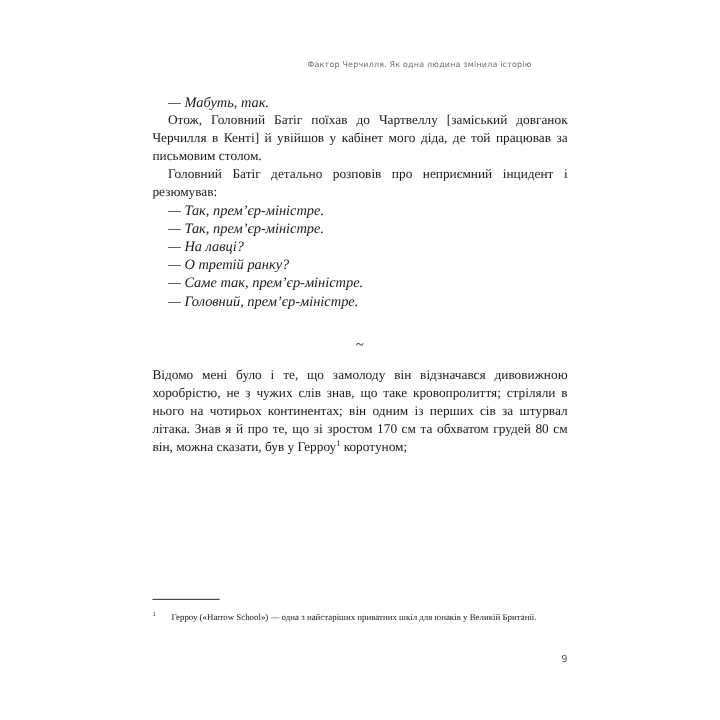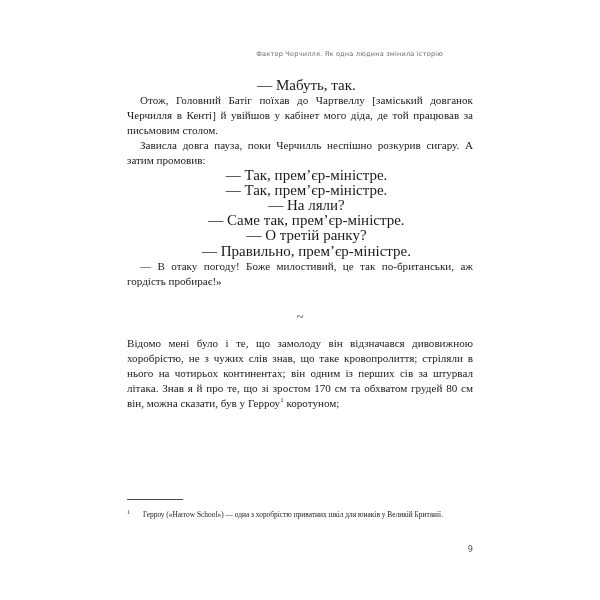--- a/index.html
+++ b/index.html
@@ -54,25 +54,26 @@
     hyphens: manual;
     -webkit-hyphens: manual;
   }
 
   p.body-par.no-indent {
     text-indent: 0;
   }
 
   p.dialogue {
     margin: 0;
-    font-size: 15px;
+    font-size: 12px;
     line-height: 15.05px;
-    text-align: center;
+    text-align: left;
     text-indent: 13px;
     white-space: nowrap;
+    font-style: italic;
   }
 
   
   .separator {
     margin: 0;
     text-align: center;
     font-size: 12px;
     line-height: 15.05px;
     color: #1a1a1a;
     padding-top: 14px;
@@ -138,36 +139,35 @@
 <body>
 
 <div class="page">
 
   <div class="running-head">Фактор Черчилля. Як одна людина змінила історію</div>
 
   <div class="content">
 
     <p class="dialogue">— Мабуть, так.</p>
     <p class="body-par">Отож, Головний Батіг поїхав до Чартвеллу [заміський довга­нок Черчилля в Кенті] й увійшов у кабінет мого діда, де той працював за письмовим столом.</p>
-    <p class="body-par">Зависла довга пауза, поки Черчилль неспішно розкурив си­гару. А затим промовив:</p>
+    <p class="body-par">Головний Батіг детально розповів про неприємний інцидент і резюмував:</p>
     <p class="dialogue">— Так, прем’єр-міністре.</p>
     <p class="dialogue">— Так, прем’єр-міністре.</p>
-    <p class="dialogue">— На ляли?</p>
+    <p class="dialogue">— На лавці?</p>
+    <p class="dialogue">— О третій ранку?</p>
     <p class="dialogue">— Саме так, прем’єр-міністре.</p>
-    <p class="dialogue">— О третій ранку?</p>
-    <p class="dialogue">— Правильно, прем’єр-міністре.</p>
-    <p class="body-par">— В отаку погоду! Боже милостивий, це так по-британськи, аж гордість пробирає!»</p>
+    <p class="dialogue">— Головний, прем’єр-міністре.</p>
 
     <div class="gap-before-sep"></div>
     <div class="separator">~</div>
 
     <p class="body-par no-indent"><span>Відомо мені було і те, що замолоду він відзначався дивовижною хоробрістю, не з чужих слів знав, що таке кровопролиття; стрі­ляли в нього на чотирьох континентах; він одним із перших сів за штурвал літака. Знав я й про те, що зі зростом 170 см та обхва­том грудей 80 см він, можна сказати, був у Герроу</span><sup class="fn-ref">1</sup><span> коротуном;</span></p>
 
   </div>
 
   <div class="footnote-block">
     <div class="footnote-rule"></div>
-    <p class="footnote"><span class="fn-marker">1</span><span>Герроу («Harrow School») — одна з хоробрістю приватних шкіл для юнаків у Ве­ликій Британії.</span></p>
+    <p class="footnote"><span class="fn-marker">1</span><span>Герроу («Harrow School») — одна з найстаріших приватних шкіл для юнаків у Ве­ликій Британії.</span></p>
   </div>
 
   <div class="folio">9</div>
 
 </div>
 
 </body></html>

